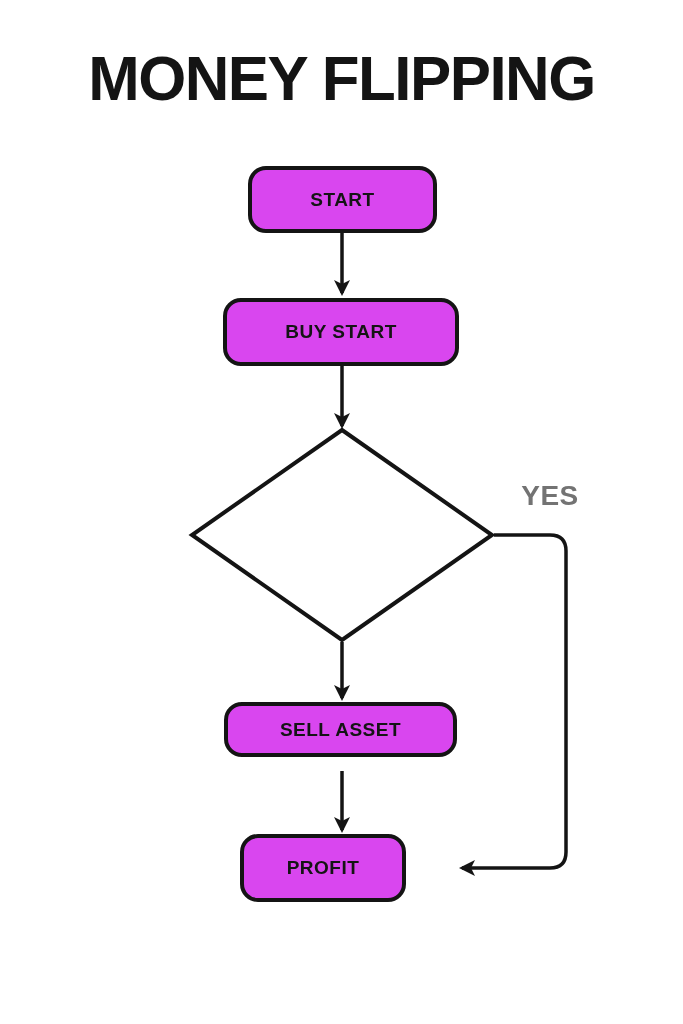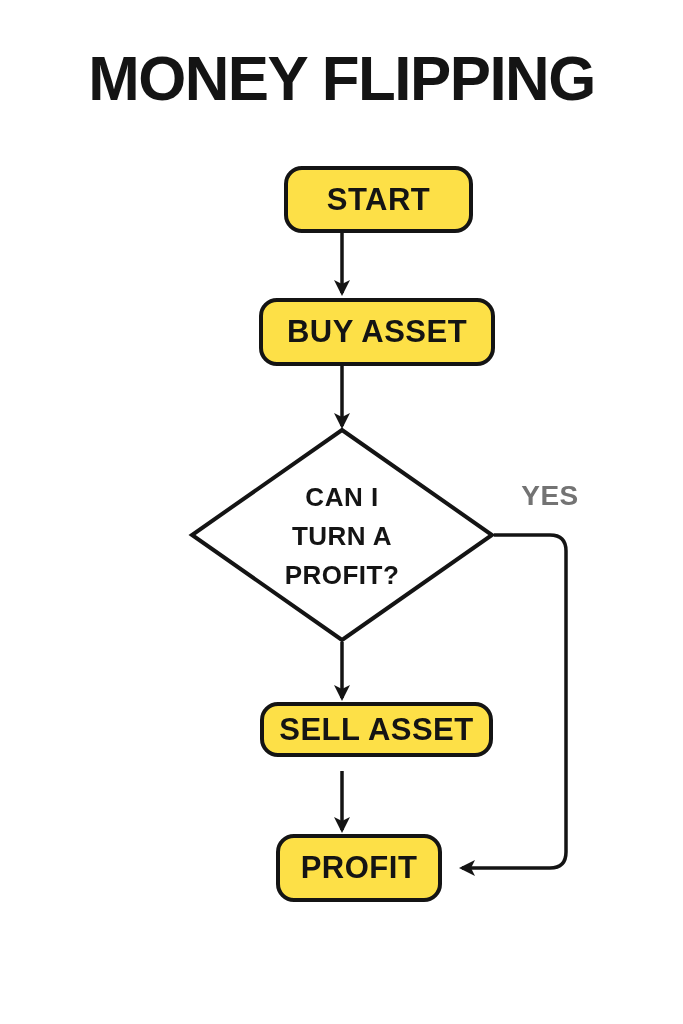--- a/index.html
+++ b/index.html
@@ -33,32 +33,31 @@
   svg.wires {
     position: absolute;
     left: 0;
     top: 0;
     width: 683px;
     height: 1024px;
   }
   .node {
     position: absolute;
     box-sizing: border-box;
-    background: #fde047;
+    background: #d946ef;
     border: 4px solid #141414;
     border-radius: 18px;
     display: flex;
     align-items: center;
     justify-content: center;
     font-weight: 700;
-    font-size: 31px;
+    font-size: 19px;
     letter-spacing: 0.5px;
     color: #141414;
     white-space: nowrap;
-    margin-left: 36px;
   }
   .node-start  { left: 248px; top: 166px; width: 189px; height: 67px; }
   .node-buy    { left: 223px; top: 298px; width: 236px; height: 68px; }
   .node-sell   { left: 224px; top: 702px; width: 233px; height: 55px; }
   .node-profit { left: 240px; top: 834px; width: 166px; height: 68px; }
   .decision-label {
     position: absolute;
     left: 222px;
     top: 478px;
     width: 240px;
@@ -106,28 +105,23 @@
     <line x1="342" y1="771" x2="342" y2="830" stroke="#141414" stroke-width="3.5" marker-end="url(#arrow)"></line>
 
     <path d="M 494,535 L 550,535 Q 566,535 566,551 L 566,852 Q 566,868 550,868 L 462,868" fill="none" stroke="#141414" stroke-width="3.5" marker-end="url(#arrow)"></path>
   </svg>
 
   <div class="node node-start">
     <span>START</span>
   </div>
 
   <div class="node node-buy">
-    <span>BUY ASSET</span>
+    <span>BUY START</span>
   </div>
 
-  <div class="decision-label">
-    <div>CAN I</div>
-    <div>TURN A</div>
-    <div>PROFIT?</div>
-  </div>
 
   <div class="edge-label-yes">YES</div>
 
   <div class="node node-sell">
     <span>SELL ASSET</span>
   </div>
 
   <div class="node node-profit">
     <span>PROFIT</span>
   </div>

